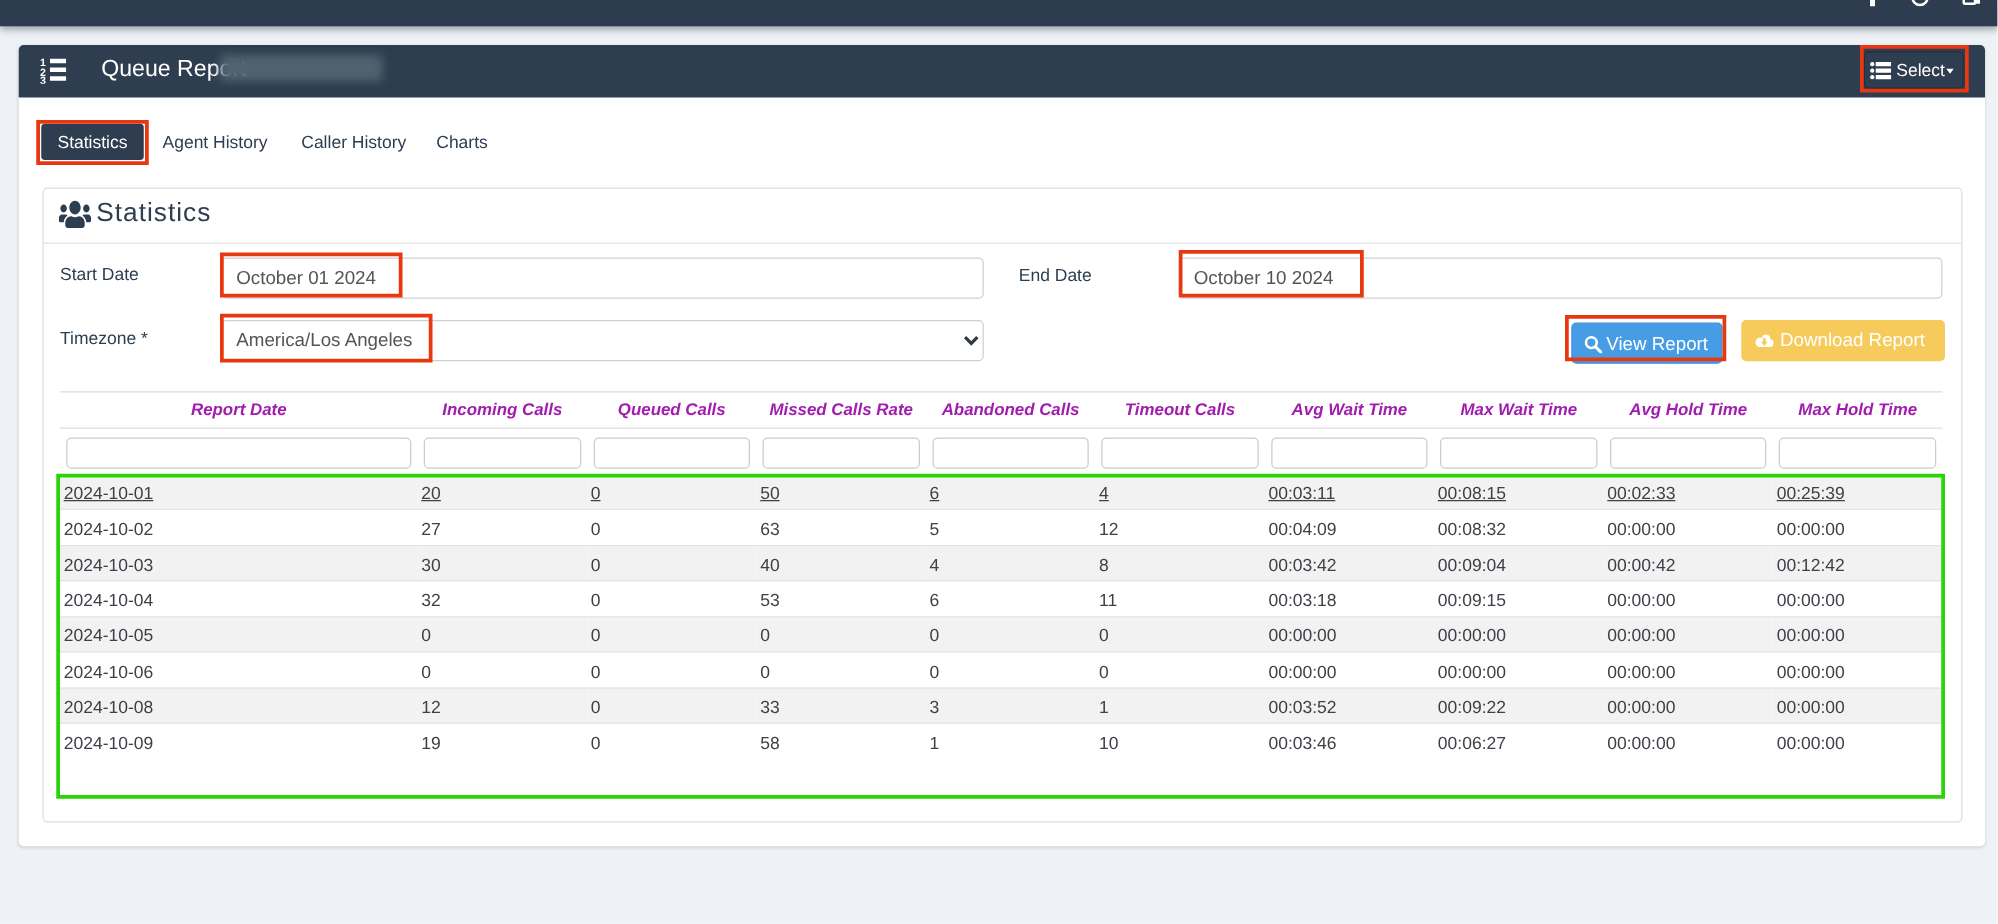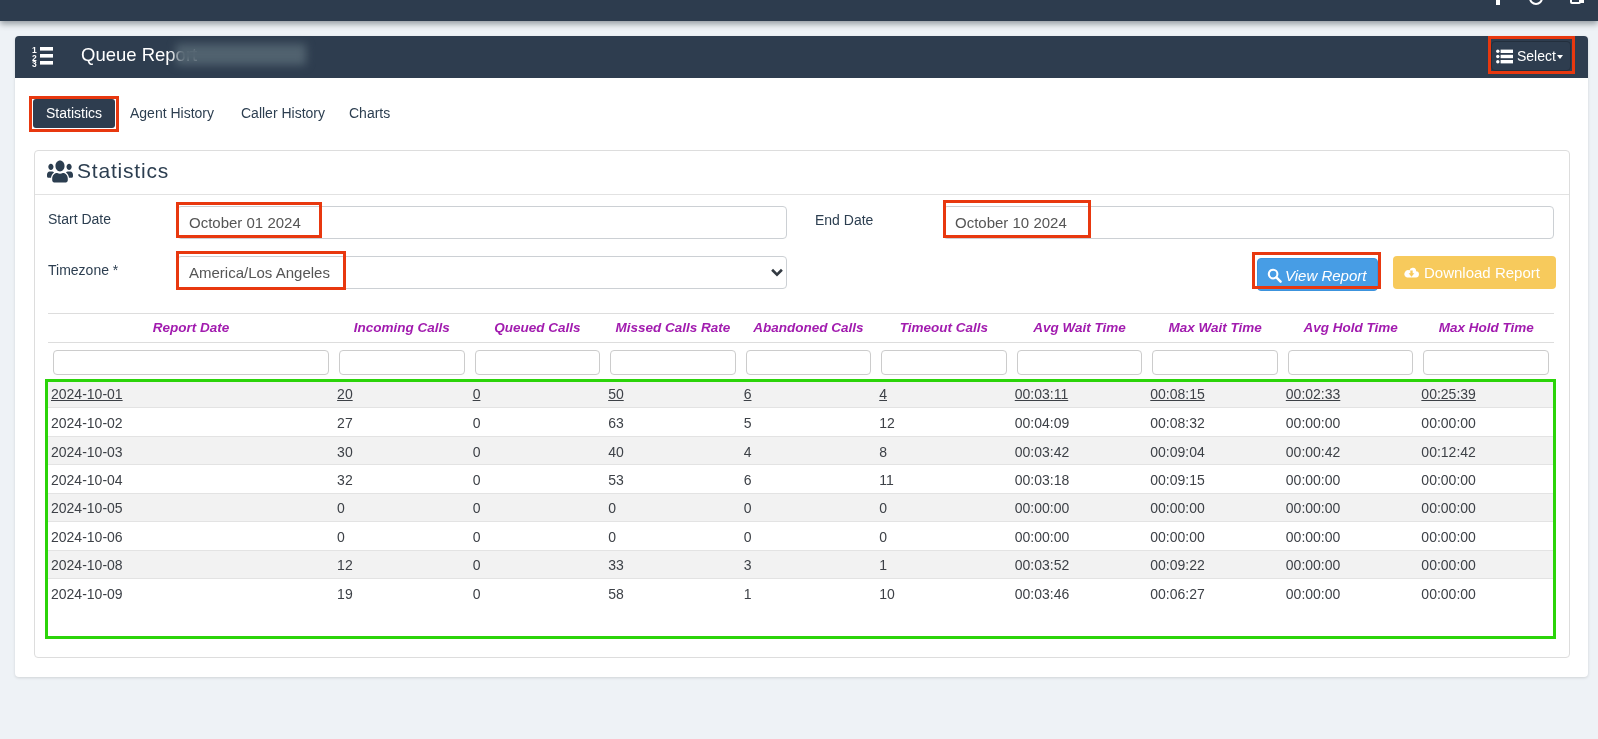--- a/index.html
+++ b/index.html
@@ -71,21 +71,21 @@
   .flabel { position:absolute; font-size:14px; color:#2c3e50; }
   .finput {
     position:absolute; background:#fff; border:1px solid #ccd0d4; border-radius:4px;
     font-size:15px; color:#555; line-height:31px; padding-left:11px;
   }
   
   .btn-view {
     position:absolute; left:1222px; top:107px; width:121px; height:33px;
     background:#479de5; border:1px solid #3c93dd; border-radius:4px; color:#fff; font-size:15px;
   }
-  .btn-view span { position:absolute; left:27px; top:8px;font-style:italic; }
+  .btn-view span { position:absolute; left:27px; top:8px; }
   .btn-view svg { position:absolute; left:9px; top:9px; }
   .btn-dl {
     position:absolute; left:1358px; top:105px; width:163px; height:33px;
     background:#f7ca5c; border-radius:4px; color:#fff; font-size:15px;text-align:center;
   }
   .btn-dl span { position:absolute; left:31px; top:8px; }
   .btn-dl svg { position:absolute; left:11px; top:10px; }
   
   table.grid {
     position:absolute; left:13px; top:162px;

